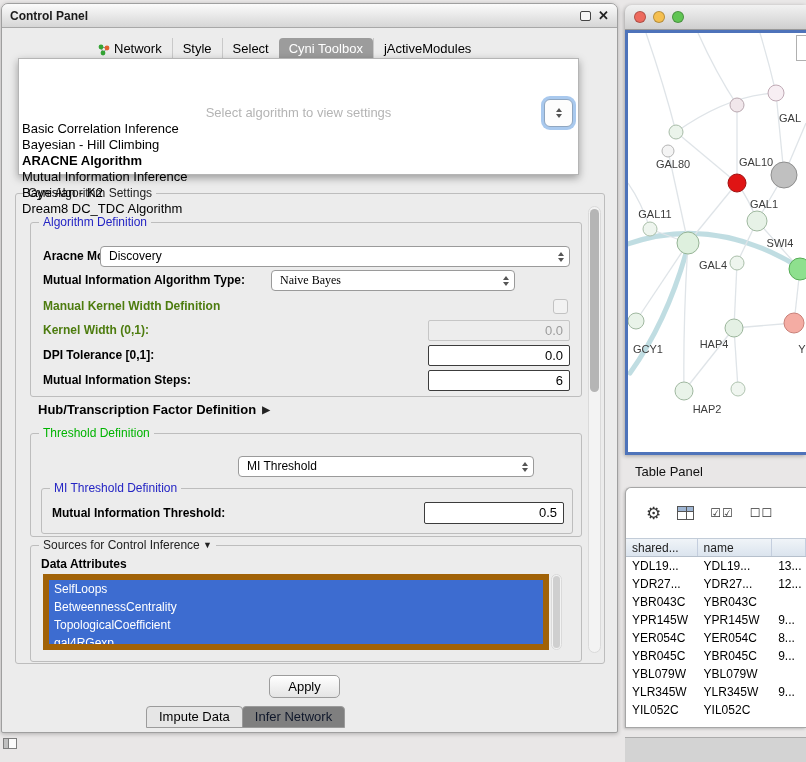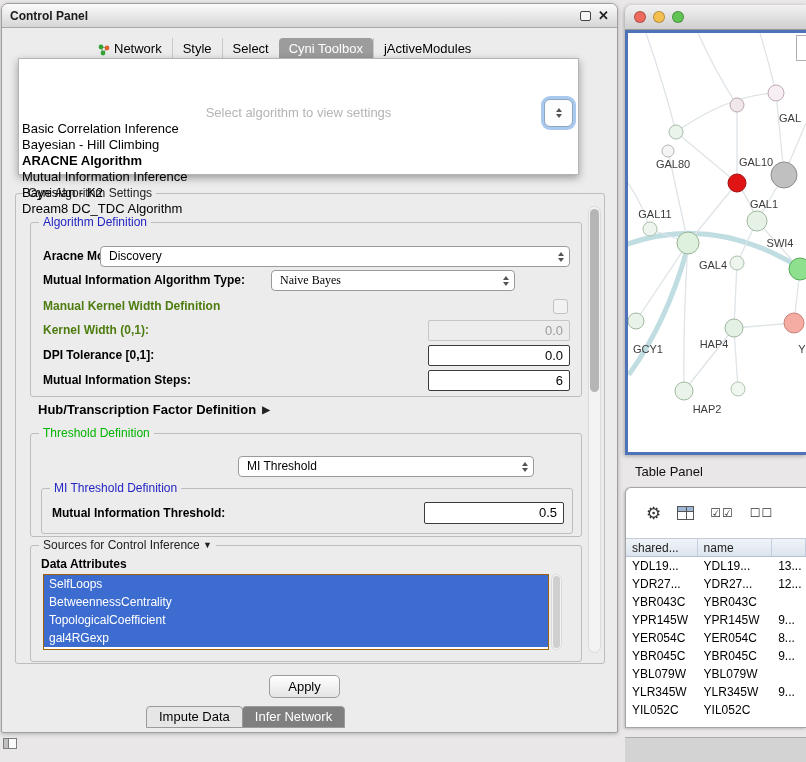--- a/index.html
+++ b/index.html
@@ -51,31 +51,31 @@
   .tri-up { width:0; height:0; border-left:3.5px solid transparent; border-right:3.5px solid transparent; border-bottom:4.5px solid #555; }
   .tri-down { width:0; height:0; border-left:3.5px solid transparent; border-right:3.5px solid transparent; border-top:4.5px solid #555; }
   .checkbox { position:absolute; width:15px; height:15px; background:#f2f2f2; border:1px solid #c2c2c2; border-radius:3px; }
 
   .hub-row { position:absolute; font-size:13px; font-weight:bold; color:#000; white-space:nowrap; }
   .hub-row .tri-glyph { font-size:10px; margin-left:6px; }
 
   .v-scroll { position:absolute; width:13px; background:#f3f3f3; border:1px solid #dadada; border-radius:7px; }
   .v-thumb { position:absolute; left:1px; right:1px; background:#b5b5b5; border-radius:6px; }
 
-  .attr-list { position:absolute; background:#fff; border:1px solid #a16207; overflow:hidden; }
+  .attr-list { position:absolute; background:#fff; border:6px solid #a16207; overflow:hidden; }
   .attr-item { height:18px; line-height:18px; font-size:12px; padding-left:5px; color:#fff; white-space:nowrap; }
 
   .apply-btn { position:absolute; left:267px; top:671px; width:71px; height:23px;
     background:linear-gradient(#ffffff,#e4e4e4); border:1px solid #9c9c9c; border-radius:5px;
     font-size:13px; text-align:center; line-height:21px; color:#000; }
 
   .bottom-tabs { position:absolute; left:144px; top:702px; display:flex; }
   .btab { height:22px; line-height:20px; padding:0 12px; font-size:13px; background:#e6e6e6;
     border:1px solid #9b9b9b; margin-right:-1px; border-radius:4px 4px 0 0; color:#000; }
-  .btab.selected { background:#7f7f7f; color:#ffffff; }
+  .btab.selected { background:#7f7f7f; color:#0f172a; }
 
   
   #net-window { position:absolute; left:625px; top:5px; width:181px; height:450px;
     border-radius:7px 0 0 0; background:#d8d8d8; box-shadow:-1px 1px 4px rgba(0,0,0,.3); }
   .net-titlebar { height:25px; background:linear-gradient(#f2f2f2,#cfcfcf); border-radius:7px 0 0 0;
     border-bottom:1px solid #999; display:flex; align-items:center; padding-left:9px; gap:7px; }
   .light { width:12px; height:12px; border-radius:50%; border:1px solid rgba(0,0,0,.25); }
   .net-canvas { position:absolute; top:25px; left:0; right:0; bottom:0; background:#fff;
     border:3px solid #4e73ba; border-right:none; overflow:hidden; }
   .net-canvas svg { position:absolute; left:0; top:0; }

